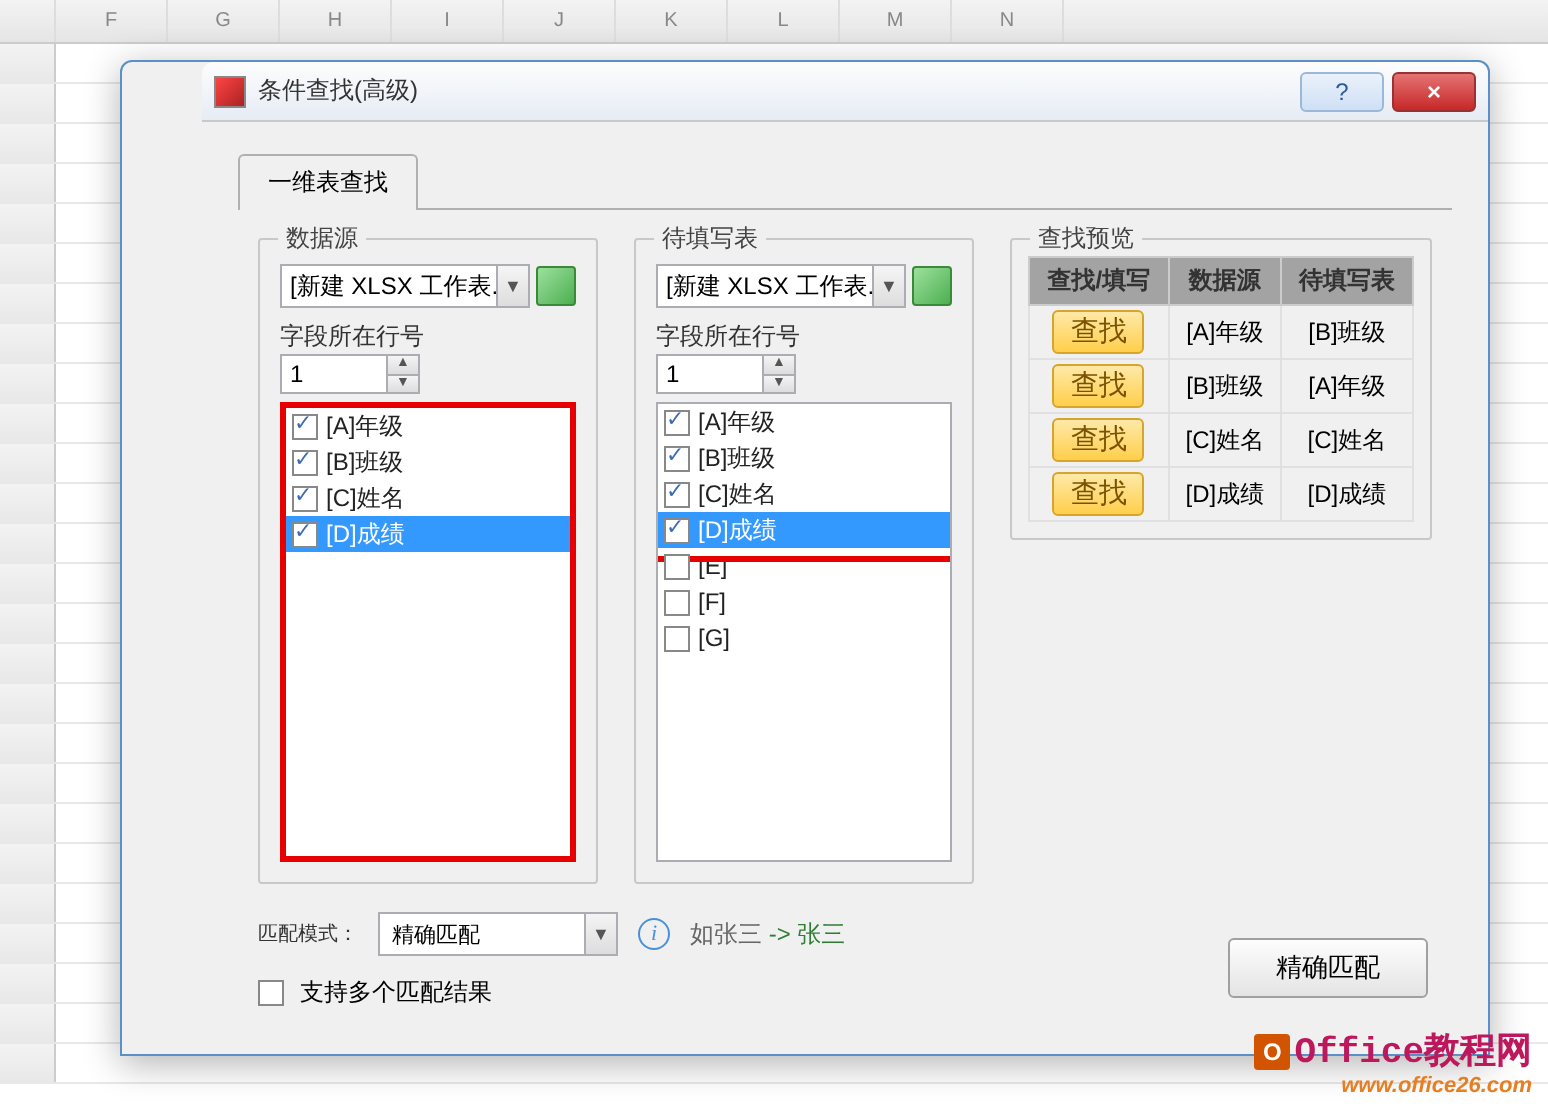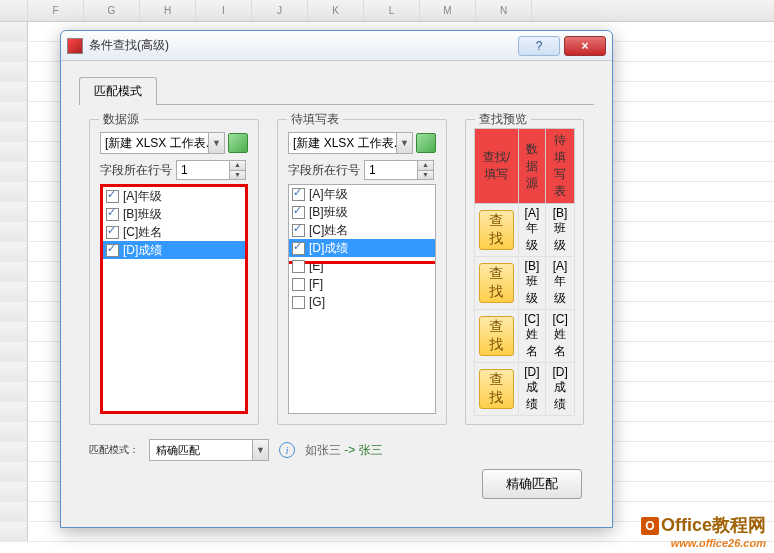--- a/index.html
+++ b/index.html
@@ -5,21 +5,21 @@
     * { box-sizing: border-box; margin: 0; padding: 0; font-family: "Microsoft YaHei", SimSun, sans-serif; }
     body { width: 774px; height: 553px; background: #e8e8e8; position: relative; overflow: hidden; }
     
     .sheet-bg { position: absolute; top: 0; left: 0; width: 774px; height: 553px; background: #fff; }
     .sheet-header { height: 22px; background: linear-gradient(#f3f3f3, #e5e5e5); border-bottom: 1px solid #ccc; display: flex; }
     .sheet-header span { width: 56px; text-align: center; font-size: 10px; color: #888; border-right: 1px solid #ddd; line-height: 22px; }
     .sheet-rows { display: flex; flex-direction: column; }
     .sheet-row { height: 20px; border-bottom: 1px solid #e8e8e8; display: flex; }
     .sheet-row .rownum { width: 28px; background: linear-gradient(#f3f3f3, #e8e8e8); border-right: 1px solid #ccc; font-size: 10px; color: #888; text-align: center; line-height: 20px; }
     
-    .dialog { position: absolute; left: 60px; top: 30px; width: 553px; height: 498px; background: #f0f0f0; border: 1px solid #5a8fc8; border-radius: 6px 6px 0 0; box-shadow: 0 4px 18px rgba(0,0,0,0.3); }
+    .dialog { position: absolute; left: 60px; top: 30px; width: 685px; height: 498px; background: #f0f0f0; border: 1px solid #5a8fc8; border-radius: 6px 6px 0 0; box-shadow: 0 4px 18px rgba(0,0,0,0.3); padding-left: 40px; }
     .titlebar { height: 30px; background: linear-gradient(#fdfdfd, #e6ecf5); border-bottom: 1px solid #c9c9c9; border-radius: 6px 6px 0 0; display: flex; align-items: center; padding: 0 6px; }
     .titlebar .app-icon { width: 16px; height: 16px; background: linear-gradient(135deg, #f44, #a22); margin-right: 6px; border: 1px solid #888; }
     .titlebar .title { font-size: 12px; color: #333; flex: 1; }
     .titlebar .win-btn { width: 42px; height: 20px; border-radius: 3px; margin-left: 4px; font-size: 12px; text-align: center; line-height: 18px; cursor: pointer; }
     .titlebar .help { background: linear-gradient(#eaf1fb, #cfe0f5); border: 1px solid #9bb8d9; color: #2b5a99; }
     .titlebar .close { background: linear-gradient(#e57373, #c62828); border: 1px solid #933; color: #fff; font-weight: bold; }
     
     .body { padding: 16px 18px 12px 18px; height: 466px; }
     .tab-strip { display: flex; position: relative; }
     .tab { font-size: 12px; padding: 5px 14px; background: #f0f0f0; border: 1px solid #b0b0b0; border-bottom: none; border-radius: 3px 3px 0 0; position: relative; z-index: 2; }
@@ -35,57 +35,57 @@
     .group .gbox { border: 1px solid #c8c8c8; border-radius: 2px; padding: 12px 10px 10px 10px; }
     
     .src-group, .tgt-group { width: 170px; }
     .preview-group { width: 248px; }
     
     .picker { display: flex; align-items: center; margin-bottom: 6px; }
     .picker .combo { flex: 1; height: 22px; background: #fff; border: 1px solid #abadb3; display: flex; align-items: center; padding: 0 4px; font-size: 12px; overflow: hidden; white-space: nowrap; }
     .picker .drop { width: 16px; height: 22px; border: 1px solid #abadb3; border-left: none; background: linear-gradient(#f5f5f5, #ddd); text-align: center; font-size: 9px; line-height: 20px; color: #555; }
     .picker .sheet-icon { width: 20px; height: 20px; margin-left: 3px; background: linear-gradient(135deg, #9de09d, #4caf50); border: 1px solid #3a8a3a; border-radius: 2px; }
     
-    .frow { display: flex; align-items: center; margin-bottom: 4px; font-size: 12px; }
+    .frow { display: flex; align-items: flex-start; margin-bottom: 4px; font-size: 12px; flex-direction: column; }
     .frow label { margin-right: 4px; color: #333; }
     .frow .spin { width: 70px; height: 20px; border: 1px solid #abadb3; background: #fff; font-size: 12px; padding: 0 4px; line-height: 18px; position: relative; }
     .frow .spinbtns { position: absolute; right: 0; top: 0; width: 16px; height: 100%; display: flex; flex-direction: column; }
     .frow .spinbtns span { flex: 1; background: linear-gradient(#f4f4f4, #ddd); border-left: 1px solid #abadb3; font-size: 7px; text-align: center; line-height: 8px; color: #555; }
     .frow .spinbtns span:first-child { border-bottom: 1px solid #abadb3; }
     
     .listbox { height: 230px; background: #fff; border: 1px solid #abadb3; overflow: hidden; }
     .redframe { border: 3px solid #e60000 !important; border-top: 3px solid #e60000; }
     .listitem { display: flex; align-items: center; padding: 1px 3px; font-size: 12px; color: #222; height: 18px; }
     .listitem.sel { background: #3399ff; color: #fff; }
     .listitem.sel .chk { background: #fff; }
     .chk { width: 13px; height: 13px; border: 1px solid #888; background: #fff; margin-right: 4px; position: relative; flex-shrink: 0; }
     .chk.on::after { content: "✓"; position: absolute; left: 0; top: -3px; font-size: 11px; color: #3c6db0; }
     
     .preview-tbl { width: 100%; font-size: 12px; border-collapse: collapse; }
-    .preview-tbl th { background: #ef4444; border: 1px solid #ccc; padding: 3px 4px; font-weight: normal; color: #333; }
+    .preview-tbl th { background: #a3a3a3; border: 1px solid #ccc; padding: 3px 4px; font-weight: bold; color: #333; }
     .preview-tbl td { border: 1px solid #e0e0e0; padding: 2px 4px; text-align: center; }
     .pill { display: inline-block; background: linear-gradient(#ffe9a8, #ffcf4b); border: 1px solid #d6a52b; border-radius: 3px; padding: 1px 8px; font-size: 14px; color: #7a5200; }
     
     .bottom { margin-top: 14px; display: flex; align-items: center; gap: 10px; }
     .bottom label { font-size: 10px; color: #333; }
     .bottom .combo2 { width: 120px; height: 22px; border: 1px solid #abadb3; background: #fff; display: flex; align-items: center; }
     .bottom .combo2 span { flex: 1; padding: 0 6px; font-size: 11px; }
     .bottom .combo2 .dd { width: 16px; height: 100%; border-left: 1px solid #abadb3; background: linear-gradient(#f4f4f4, #ddd); font-size: 9px; text-align: center; line-height: 20px; color: #555; }
     .info-icon { width: 16px; height: 16px; border-radius: 50%; border: 1px solid #4a90d9; color: #4a90d9; font-size: 11px; font-style: italic; text-align: center; line-height: 14px; font-family: Georgia, serif; }
     .hint { font-size: 12px; color: #666; }
     .hint .to { color: #2e7d32; }
     
     .multi-row { margin-top: 10px; display: flex; align-items: center; font-size: 12px; }
     
     .start-btn { position: absolute; right: 30px; bottom: 28px; width: 100px; height: 30px; background: linear-gradient(#fdfdfd, #e4e4e4); border: 1px solid #a0a0a0; border-radius: 3px; font-size: 13px; text-align: center; line-height: 28px; cursor: pointer; }
     
     .arrow { position: absolute; left: -2px; top: 170px; width: 0; height: 0; }
     
     .watermark { position: absolute; right: 8px; bottom: 4px; font-size: 18px; font-weight: bold; }
-    .watermark .t1 { color: #a16207; }
+    .watermark .t1 { color: #be185d; font-family: Liberation Mono, monospace; }
     .watermark .url { font-size: 11px; color: #e67e22; display: block; text-align: right; font-style: italic; }
     .wm-icon { display: inline-block; width: 18px; height: 18px; background: #d35400; color: #fff; font-size: 12px; text-align: center; line-height: 18px; border-radius: 2px; margin-right: 2px; vertical-align: middle; }
   </style>
 </head>
 <body>
 
 <div class="sheet-bg">
   <div class="sheet-header" id="colhdr">
       <span style="width:28px"></span>
       <span>F</span>
@@ -182,21 +182,21 @@
 
 <div class="dialog">
   <div class="titlebar">
     <div class="app-icon"></div>
     <div class="title">条件查找(高级)</div>
     <div class="win-btn help">?</div>
     <div class="win-btn close">×</div>
   </div>
   <div class="body">
     <div class="tab-strip">
-      <div class="tab active">匹配模式</div>
+      <div class="tab active">一维表查找</div>
       <div class="tab-line"></div>
     </div>
     <div class="tab-content">
       <div class="cols">
 
         <div class="group src-group">
           <div class="gtitle">数据源</div>
           <div class="gbox">
             <div class="picker">
               <div class="combo">[新建 XLSX 工作表.x</div>
@@ -330,20 +330,24 @@
         <div class="combo2">
           <span>精确匹配</span>
           <div class="dd">▼</div>
         </div>
         <div class="info-icon">i</div>
         <div class="hint">
           <span>如张三</span><span class="to"> -&gt; </span><span class="to">张三</span>
         </div>
       </div>
 
+      <div class="multi-row">
+        <div class="chk"></div>
+        <label style="margin-left:4px;">支持多个匹配结果</label>
+      </div>
     </div>
   </div>
 
   <div class="start-btn">精确匹配</div>
 </div>
 
 <svg class="arrow" width="120" height="120">
   <defs>
       <marker id="ah" markerWidth="12" markerHeight="12" refX="2" refY="6" orient="auto">
         <path d="M0,0 L12,6 L0,12 Z" fill="#e60000"></path>

